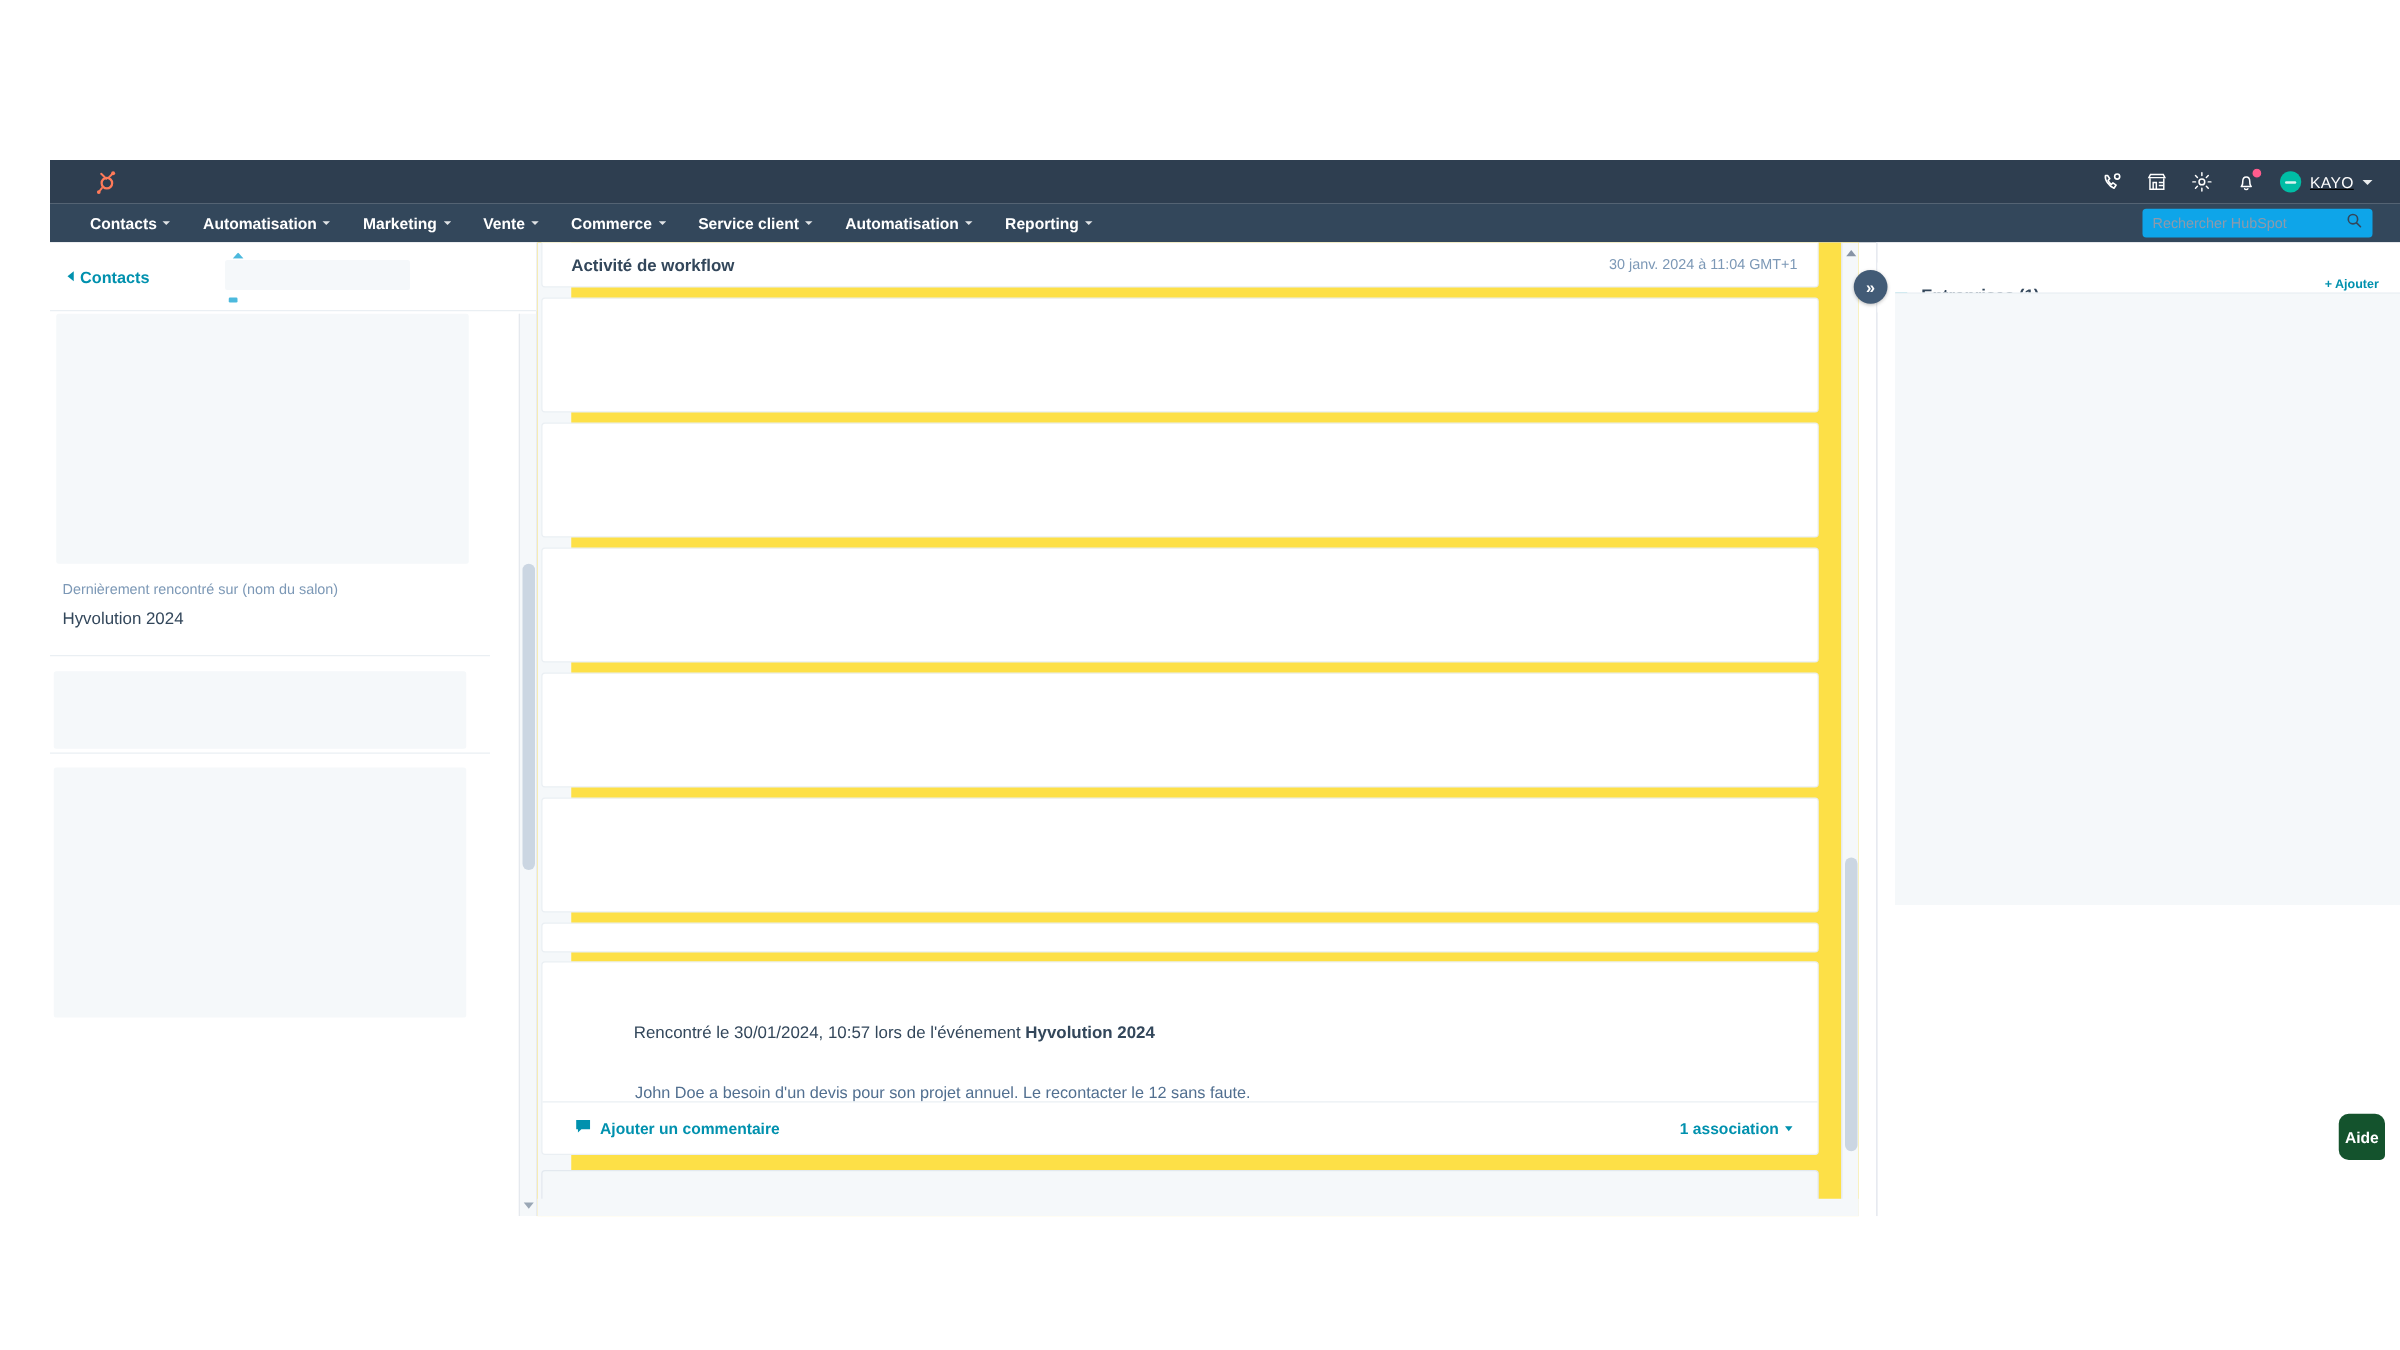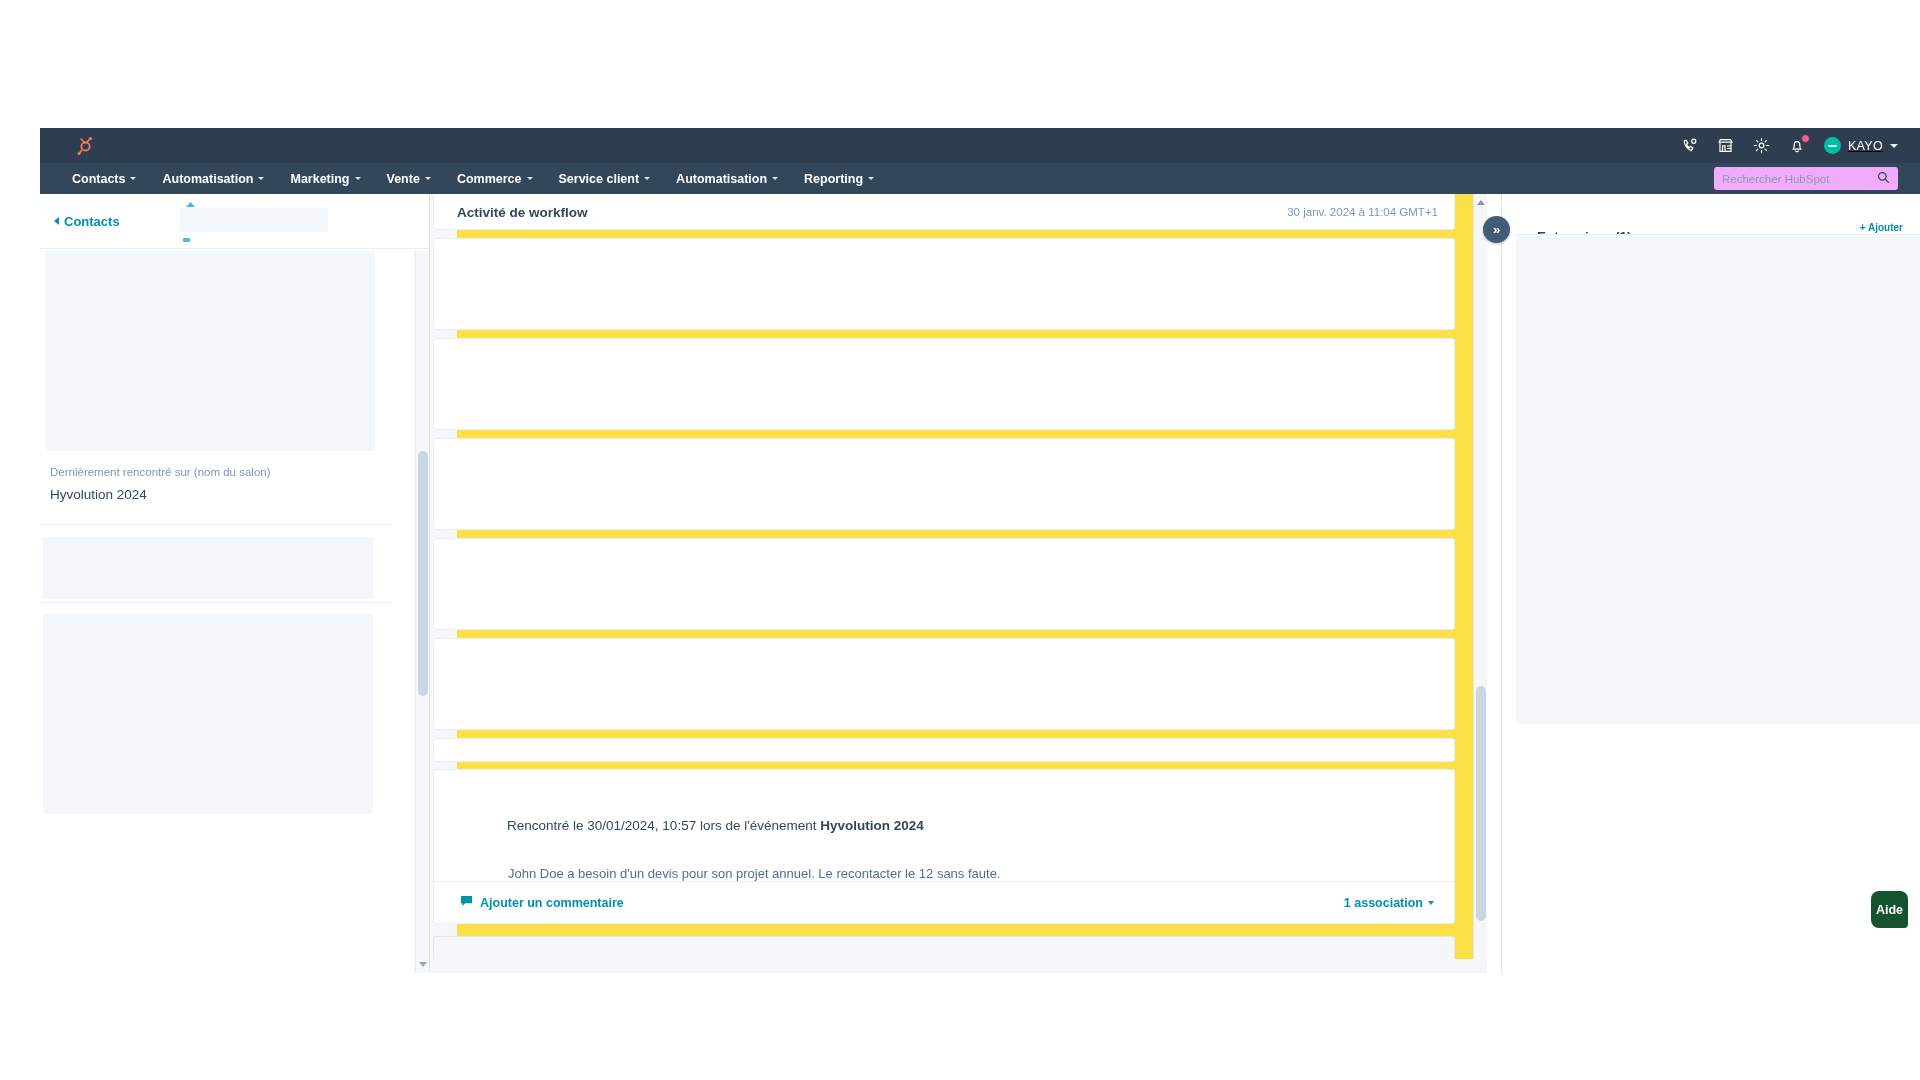--- a/index.html
+++ b/index.html
@@ -117,21 +117,21 @@
     width: 0; height: 0;
     border-left: 3.5px solid transparent;
     border-right: 3.5px solid transparent;
     border-top: 3.5px solid #ffffff;
     opacity: .85;
   }
   .search-box {
     position: absolute;
     right: 22px; top: 4px;
     width: 184px; height: 23px;
-    background: #f0abfc;
+    background: #0ea5e9;
     border-radius: 3px;
     display: flex;
     align-items: center;
     padding: 0 8px;
   }
   .search-box input {
     flex: 1;
     border: none;
     outline: none;
     font-family: "Liberation Sans", sans-serif;

